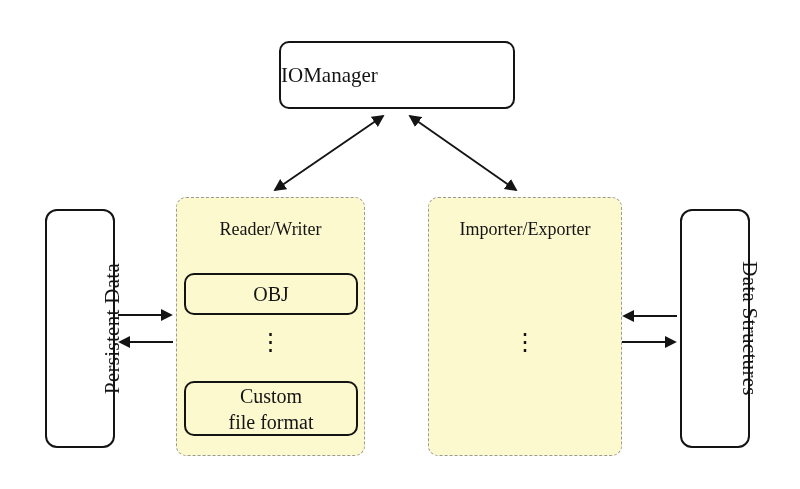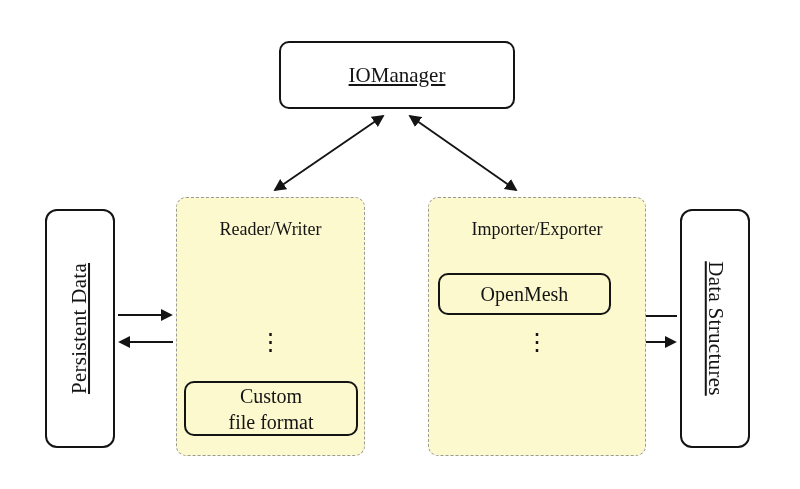--- a/index.html
+++ b/index.html
@@ -17,24 +17,23 @@
     font-family:"Liberation Serif","DejaVu Serif",serif;
     color:#141414;
     overflow:hidden;
   }
   .node{
     position:absolute;
     box-sizing:border-box;
     background:var(--node-fill);
     border:2.5px solid var(--node-border);
     border-radius:10px;
-    display:flex;align-items:center;justify-content:center;
+    display:flex;align-items:center;
     font-size:21px;
     text-align:center;
-    text-decoration:underline;
   }
   .vertical-node{border-radius:12px;}
   .vertical-node .vtext{white-space:nowrap;letter-spacing:0.3px;}
   .rot-ccw{transform:rotate(-90deg);}
   .rot-cw{transform:rotate(90deg);}
   .group{
     position:absolute;
     box-sizing:border-box;
     background:var(--group-fill);
     border:1.5px dashed var(--group-border);
@@ -97,28 +96,28 @@
   <div class="node vertical-node" style="left:45px;top:209px;width:70px;height:239px;">
     <span class="vtext rot-ccw">Persistent Data</span>
   </div>
 
   <div class="node vertical-node" style="left:680px;top:209px;width:70px;height:239px;">
     <span class="vtext rot-cw">Data Structures</span>
   </div>
 
   <div class="group" style="left:176px;top:197px;width:189px;height:259px;">
     <div class="group-label">Reader/Writer</div>
+    <div class="inner-node" style="left:7px;top:75px;width:174px;height:42px;">
+      <span>OBJ</span>
+    </div>
     <div class="vdots" style="top:132px;">⋮</div>
     <div class="inner-node" style="left:7px;top:183px;width:174px;height:55px;">
       <span>Custom
 file format</span>
     </div>
   </div>
 
-  <div class="group" style="left:428px;top:197px;width:218px;height:259px;">
+  <div class="group" style="left:428px;top:197px;width:194px;height:259px;">
     <div class="group-label">Importer/Exporter</div>
-    <div class="inner-node" style="left:9px;top:75px;width:173px;height:42px;">
-      <span>OpenMesh</span>
-    </div>
     <div class="vdots" style="top:132px;">⋮</div>
   </div>
 
 </div>
 
 </body></html>

